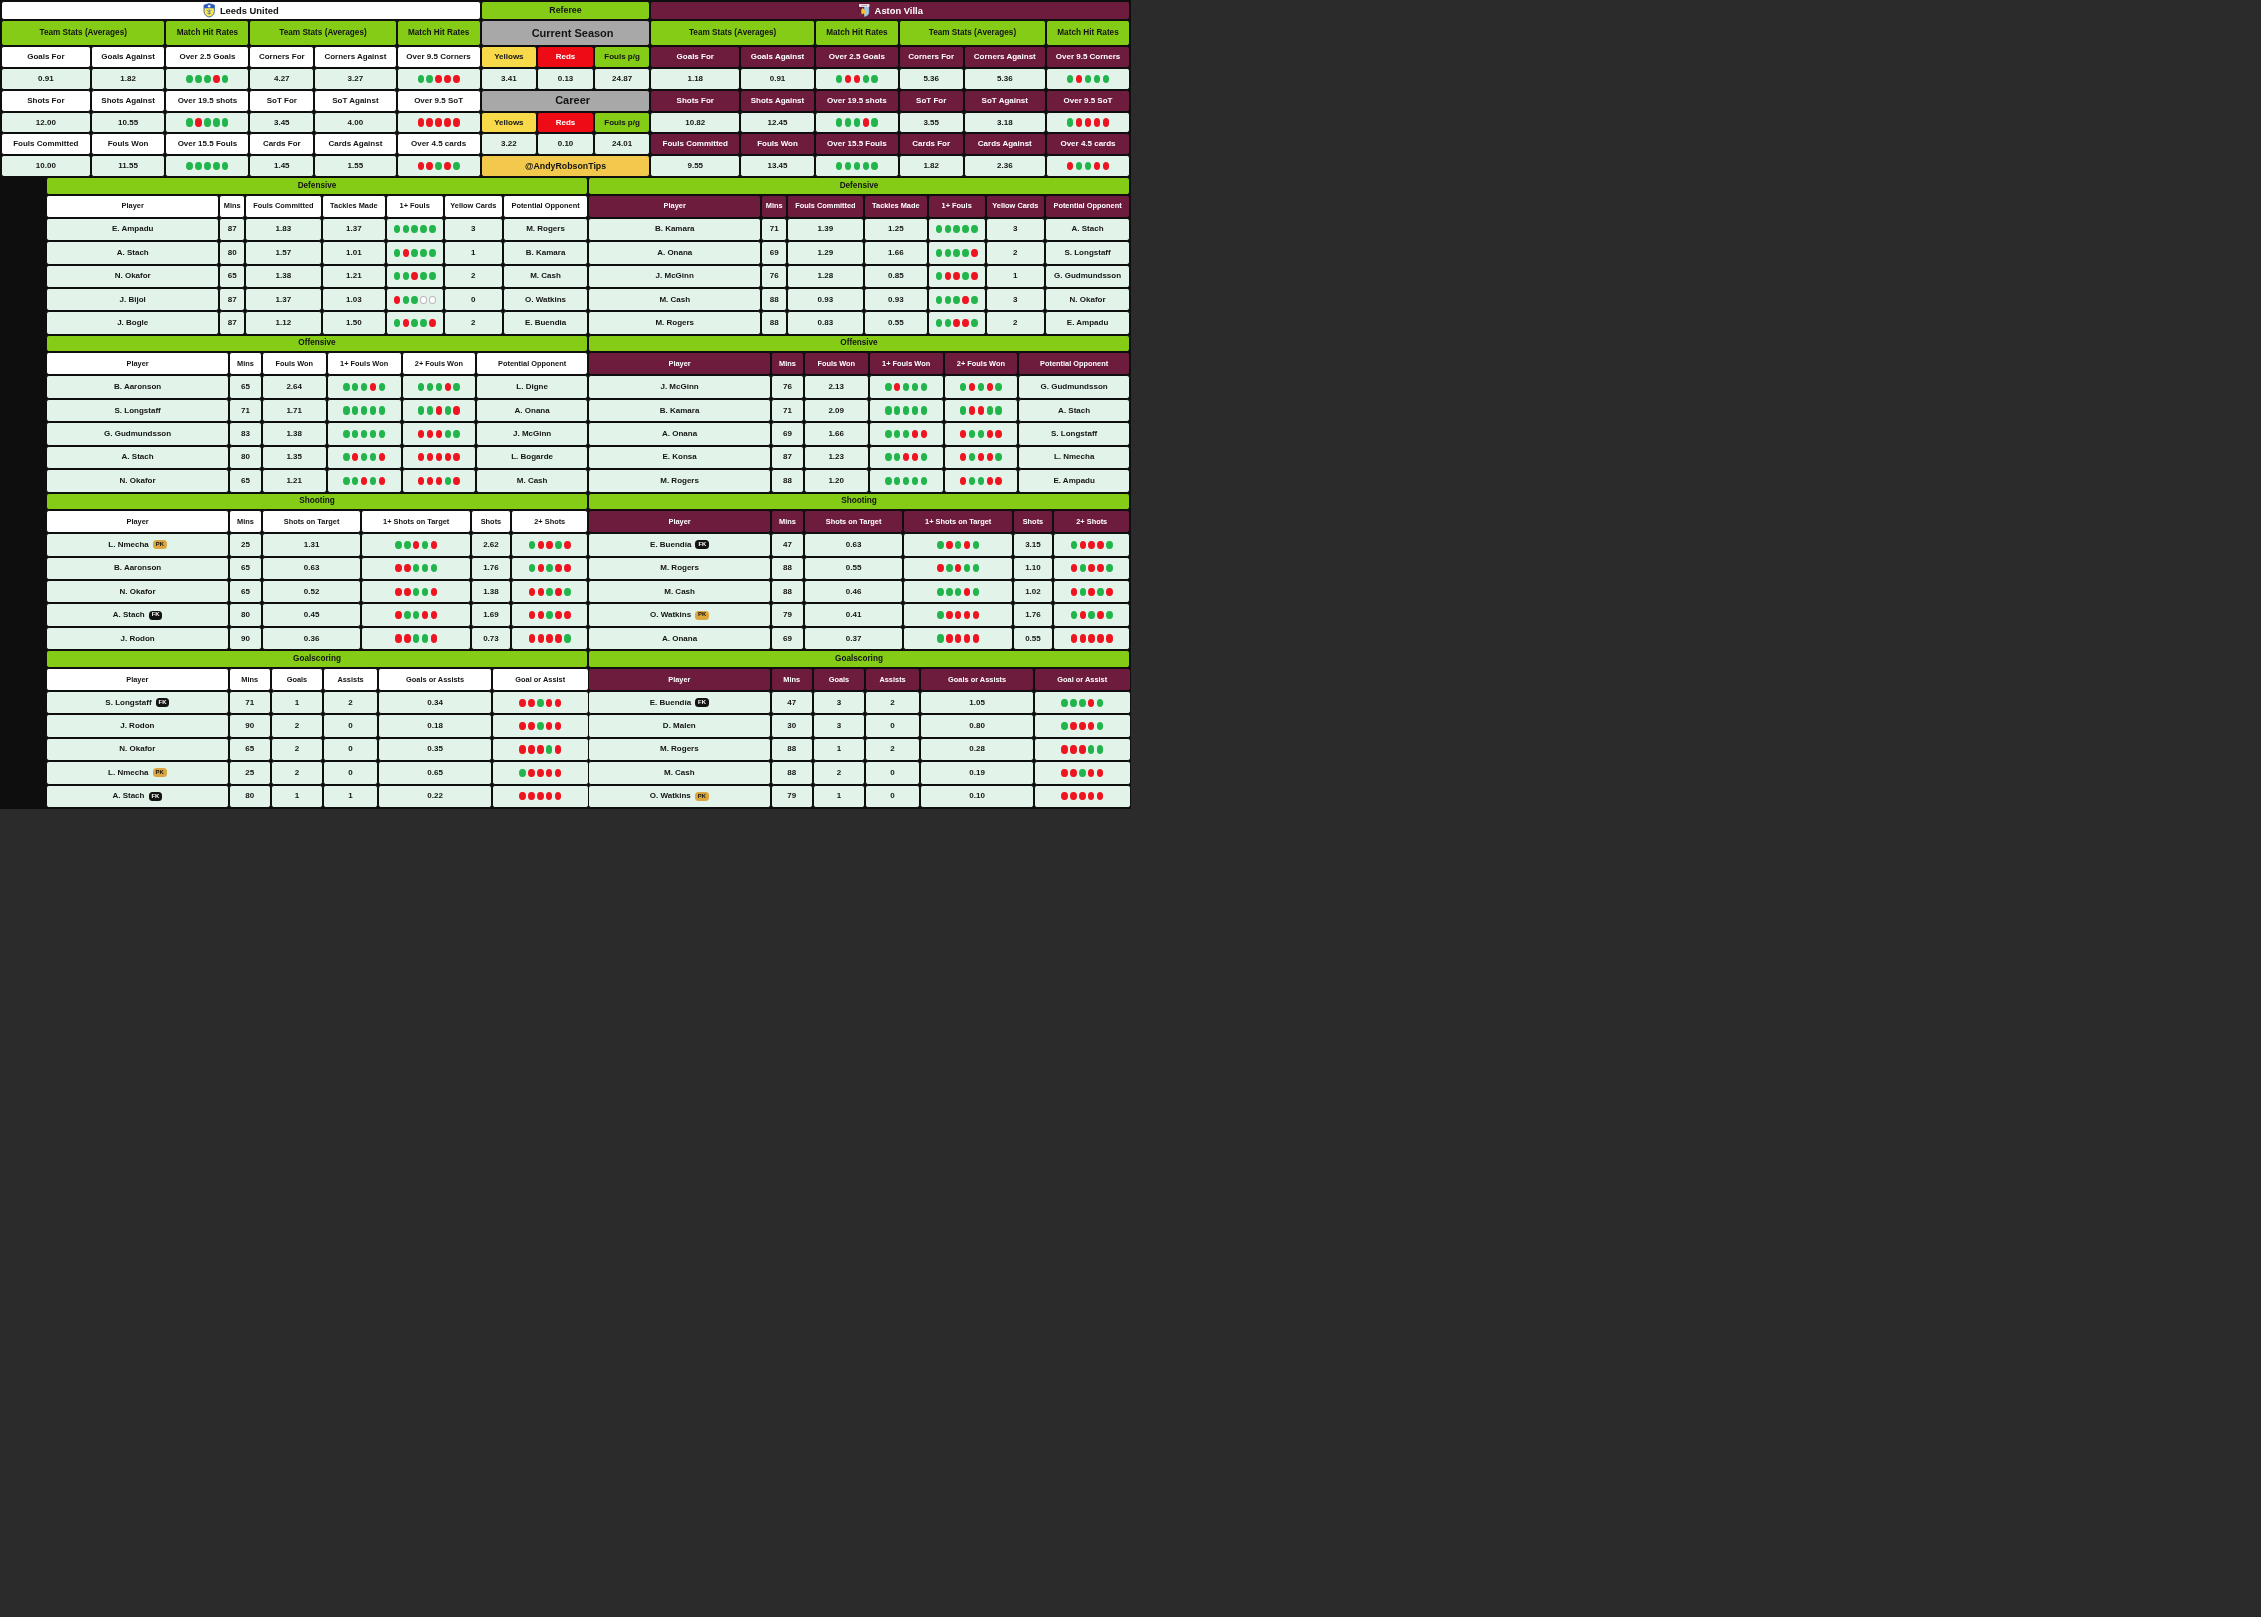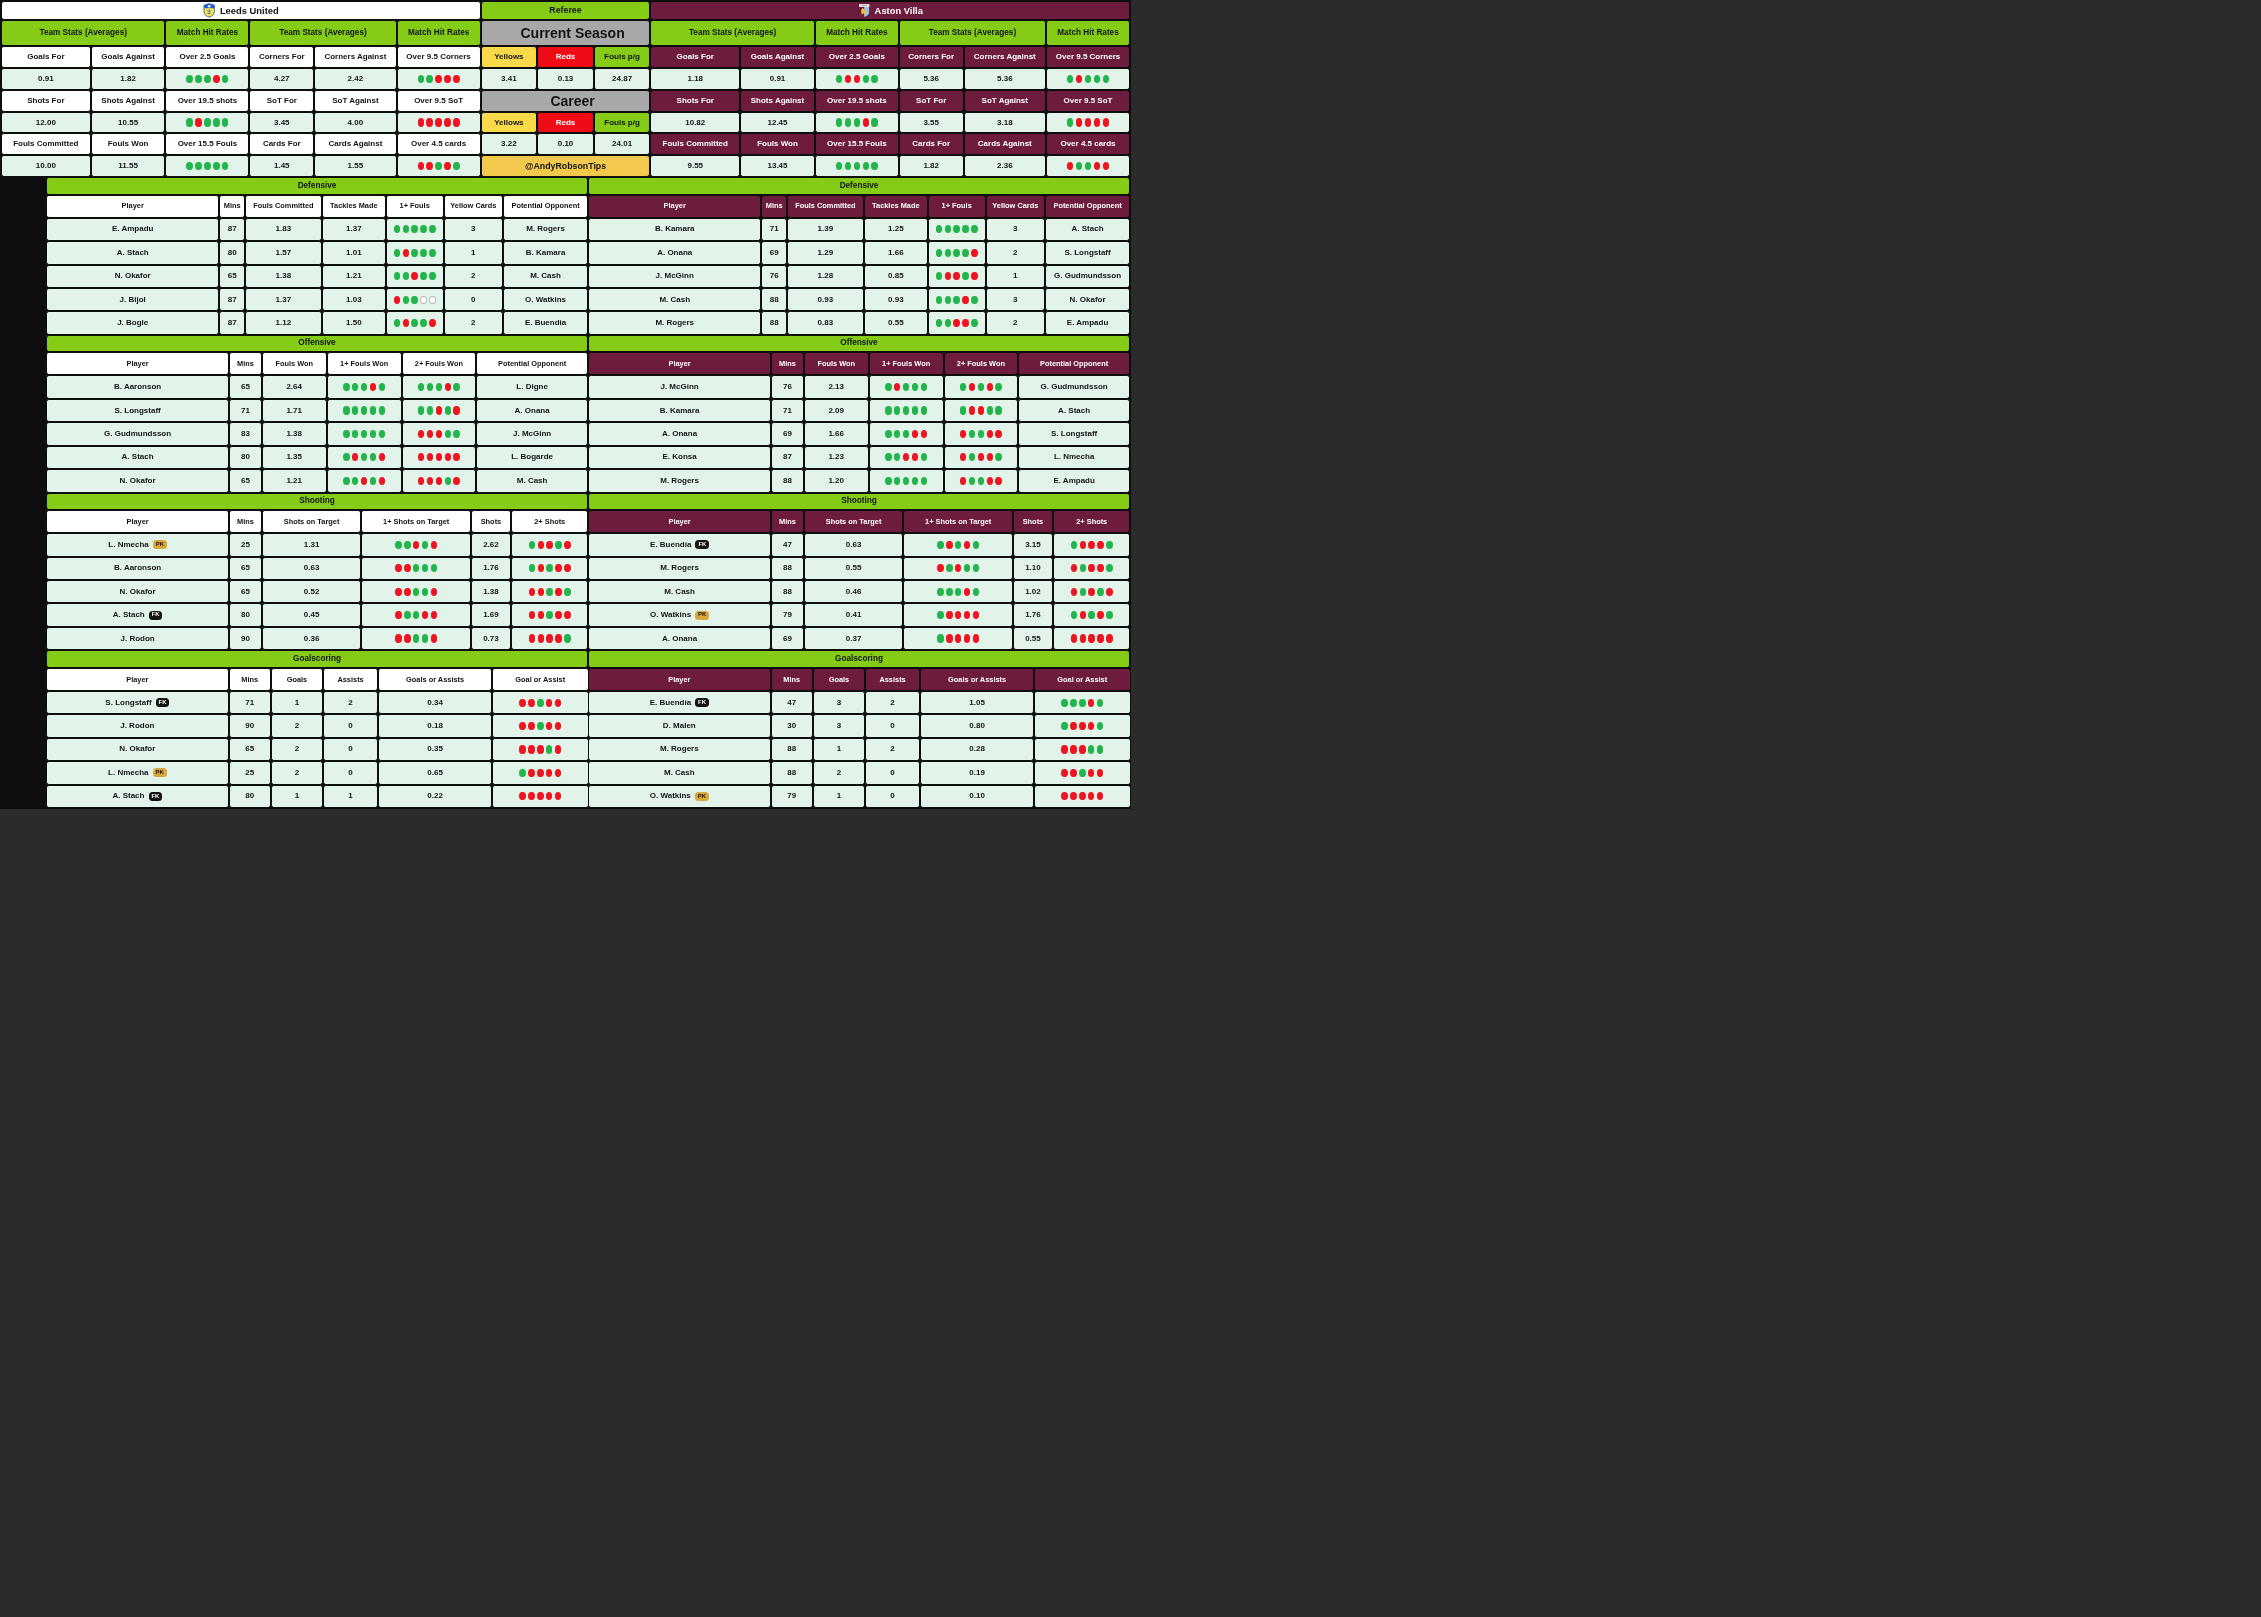--- a/index.html
+++ b/index.html
@@ -17,21 +17,21 @@
   
   .top-band{height:176px;display:flex;flex:0 0 auto;}
   .team-top{width:480px;display:flex;flex-direction:column;}
   .team-header{height:19.4px;font-size:9.4px;gap:4.7px;flex:0 0 auto;}
   .team-header svg{flex:0 0 auto;}
   .top-sub{height:26px;flex:0 0 auto;display:grid;grid-template-columns:34.3% 17.5% 30.7% 17.5%;font-size:8.2px;}
   .top-grid{flex:1;display:grid;grid-template-columns:18.7% 15.6% 17.5% 13.5% 17.2% 17.5%;grid-auto-rows:1fr;font-size:8px;}
   .ref-block{width:170px;display:grid;grid-template-rows:19.4px 26px 1fr 1fr 1fr 1fr 1fr 1fr;}
   .ref-3col{display:grid;grid-template-columns:1fr 1fr 1fr;}
   .ref-title{font-size:8.8px;}
-  .ref-season{font-size:14px;padding-left:16px;}
+  .ref-season{font-size:11px;padding-left:16px;}
   .ref-3col .c{font-size:8px;}
   .ref-handle{font-size:8.8px;}
 
   
   .main{flex:1;display:flex;min-height:0;padding-left:45px;}
   .half{width:50%;display:flex;flex-direction:column;}
   .section{flex:1;display:flex;flex-direction:column;min-height:0;}
   .sec-title{height:17.7px;flex:0 0 auto;font-size:8.2px;}
   .sec-cols{height:23px;flex:0 0 auto;display:grid;font-size:7.4px;}
   .sec-rows{flex:1;display:grid;grid-template-rows:repeat(5,1fr);min-height:0;border-radius:29px;}
@@ -90,21 +90,21 @@
           <div class="c bg-mint">
             <span class="dots">
               <span class="dot g"></span>
               <span class="dot g"></span>
               <span class="dot g"></span>
               <span class="dot r"></span>
               <span class="dot g"></span>
             </span>
           </div>
           <div class="c bg-mint">4.27</div>
-          <div class="c bg-mint">2.42</div>
+          <div class="c bg-mint">3.27</div>
           <div class="c bg-mint">
             <span class="dots">
               <span class="dot g"></span>
               <span class="dot g"></span>
               <span class="dot r"></span>
               <span class="dot r"></span>
               <span class="dot r"></span>
             </span>
           </div>
           <div class="c bg-white">Shots For</div>

